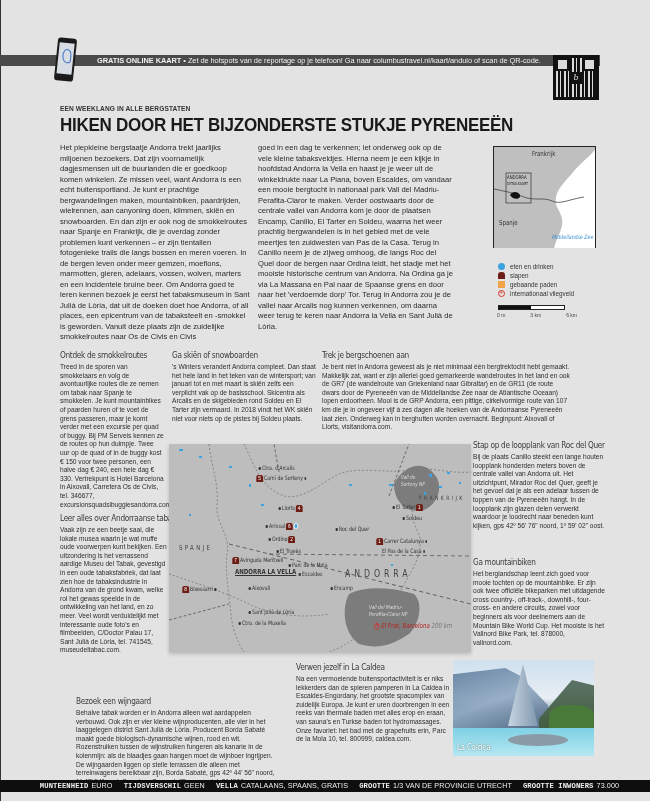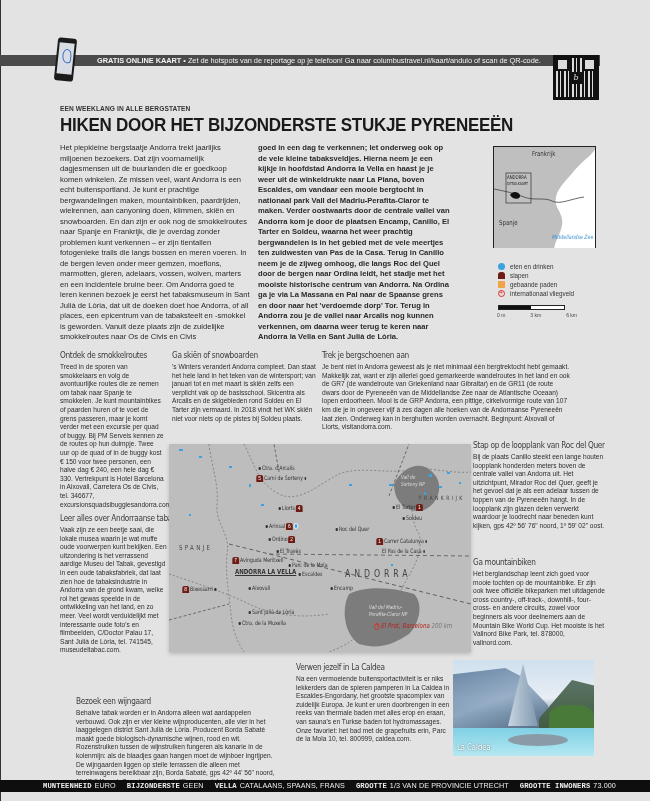--- a/index.html
+++ b/index.html
@@ -21,21 +21,21 @@
   .qr .inner::before { left: 0; top: 0; }
   .qr .inner::after { right: 0; top: 0; }
   .qr .logo { position: absolute; left: 14px; top: 14px; width: 12px; height: 12px; background: #111; color: #fff; font-size: 8px; text-align: center; line-height: 12px; font-style: italic; font-family: "DejaVu Serif", serif; }
 
   
   .kicker { position: absolute; left: 60px; top: 105px; font-size: 6.6px; font-weight: bold; color: #333; letter-spacing: 0.1px; }
   .title { position: absolute; left: 60px; top: 114px; font-size: 18.5px; font-weight: bold; color: #1a1a1a; letter-spacing: -0.3px; white-space: nowrap; font-family: "Liberation Sans", sans-serif; transform: scaleX(0.92); transform-origin: left top; }
 
   .col { position: absolute; font-size: 7.6px; line-height: 10.5px; color: #2a2a2a; text-align: left; }
   .col1 { left: 60px; top: 143px; width: 190px; }
-  .col2 { left: 258px; top: 143px; width: 195px; font-weight: bold; }
+  .col2 { left: 258px; top: 143px; width: 195px; }
 
   
   .inset { position: absolute; left: 493px; top: 146px; width: 103px; height: 102px; background: #fff; border-top: 1px solid #222; border-right: 1px solid #222; border-left: 1px solid #222; overflow: hidden; }
   .inset svg { display: block; }
   .legend { position: absolute; left: 498px; top: 262px; font-size: 6.3px; color: #333; line-height: 9px; }
   .legend-row { display: flex; align-items: center; gap: 5px; }
   .legend-icon { width: 7px; height: 7px; display: inline-block; }
   .dot-blue { background: #3aa3e0; border-radius: 50%; }
   .house-red { background: #6e1d14; border-radius: 3px 3px 0 0; }
   .sq-orange { background: #f0a347; }
@@ -254,17 +254,17 @@
   <div class="pyramid"></div>
   <div class="mtn"></div>
   <div class="trees"></div>
   <div class="pool"></div>
   <div class="island"></div>
   <div class="cap">La Caldea</div>
 </div>
 
 <div class="footer">
   <b>MUNTEENHEID</b><span class="v">EURO</span>
-  <b>BIJZONDERSTE</b><span class="v">GEEN</span>
-  <b>VELLA</b><span class="v">CATALAANS, SPAANS, FRANS</span>
+  <b>TIJDSVERSCHIL</b><span class="v">GEEN</span>
+  <b>VELLA</b><span class="v">CATALAANS, SPAANS, GRATIS</span>
   <b>GROOTTE</b><span class="v">1/3 VAN DE PROVINCIE UTRECHT</span>
   <b>GROOTTE INWONERS</b><span class="v">73.000</span>
 </div>
 
 </body></html>

